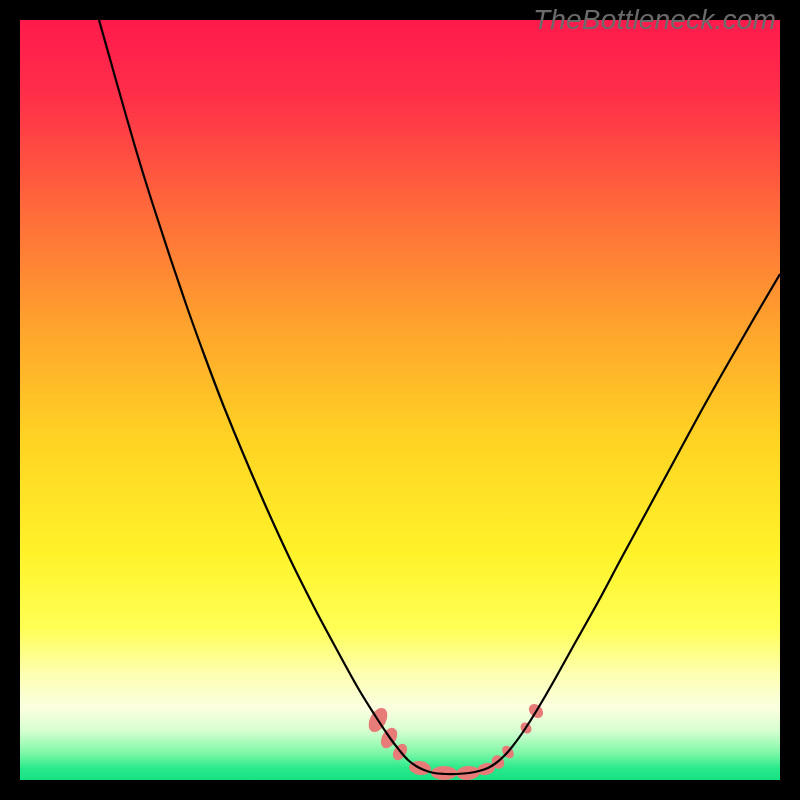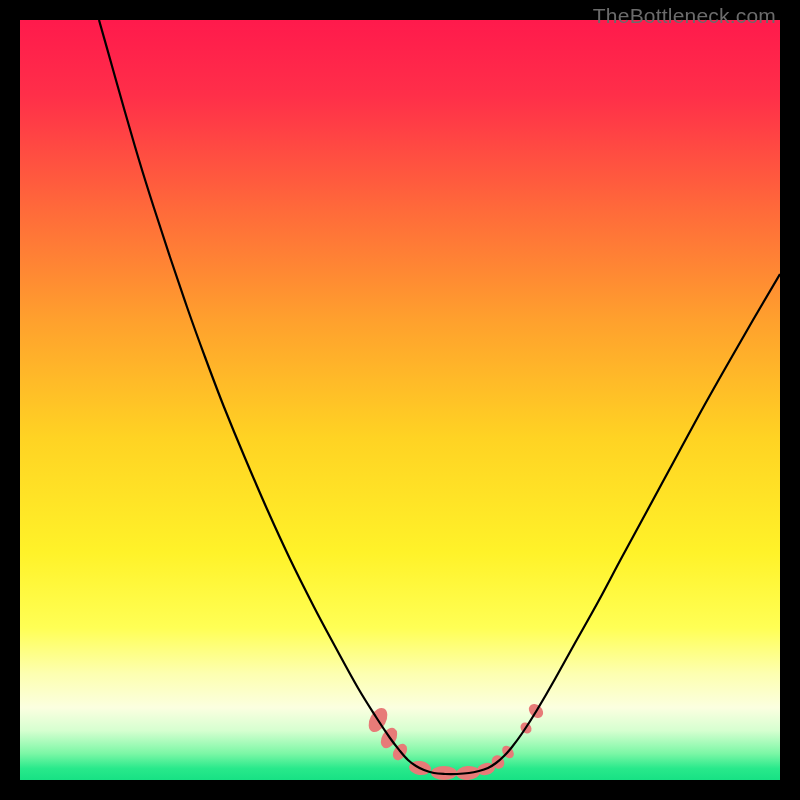--- a/index.html
+++ b/index.html
@@ -24,23 +24,24 @@
     left: 0;
     top: 0;
     width: 760px;
     height: 760px;
   }
   .watermark {
     position: absolute;
     top: 4px;
     right: 24px;
     color: #6b6b6b;
-    font-size: 21px;
+    font-size: 28px;
     font-weight: 500;
     letter-spacing: 0.2px;
+    font-style: italic;
   }
   svg { display: block; }
 </style>
 </head>
 <body>
 
 <div class="frame">
   <svg class="plot" viewBox="0 0 760 760" preserveAspectRatio="none">
     <defs>
       <linearGradient id="bg-grad" x1="0" y1="0" x2="0" y2="1">

